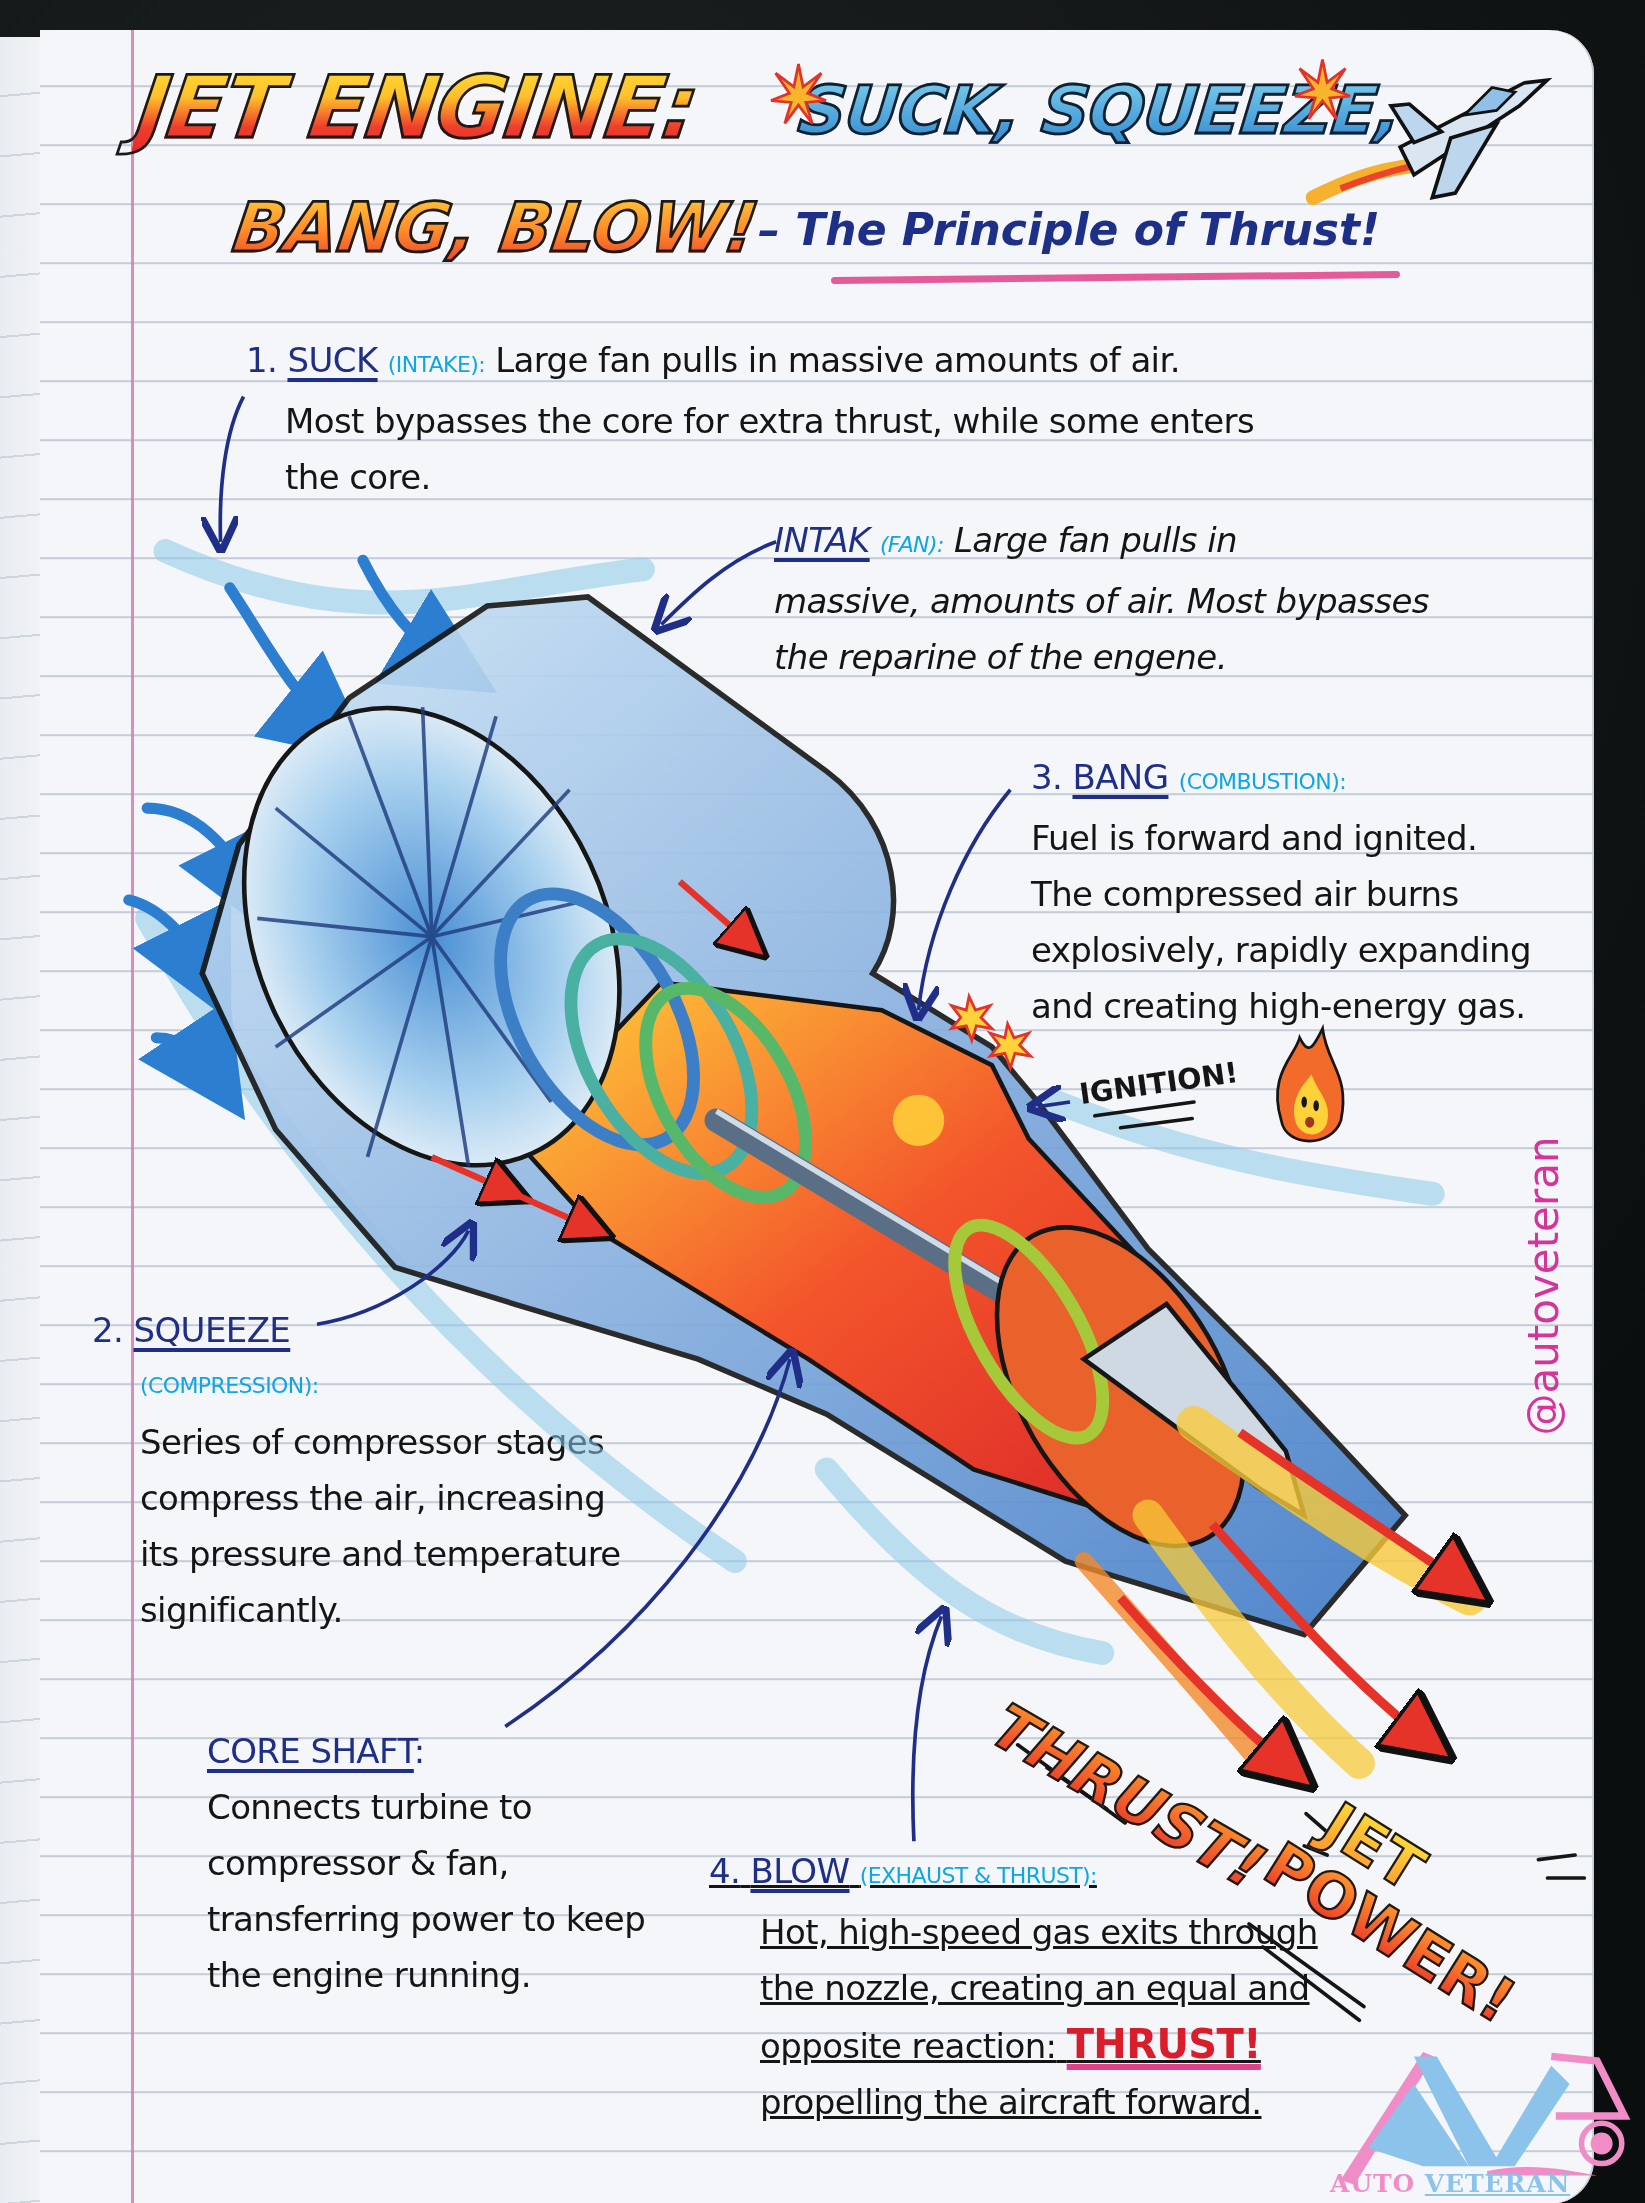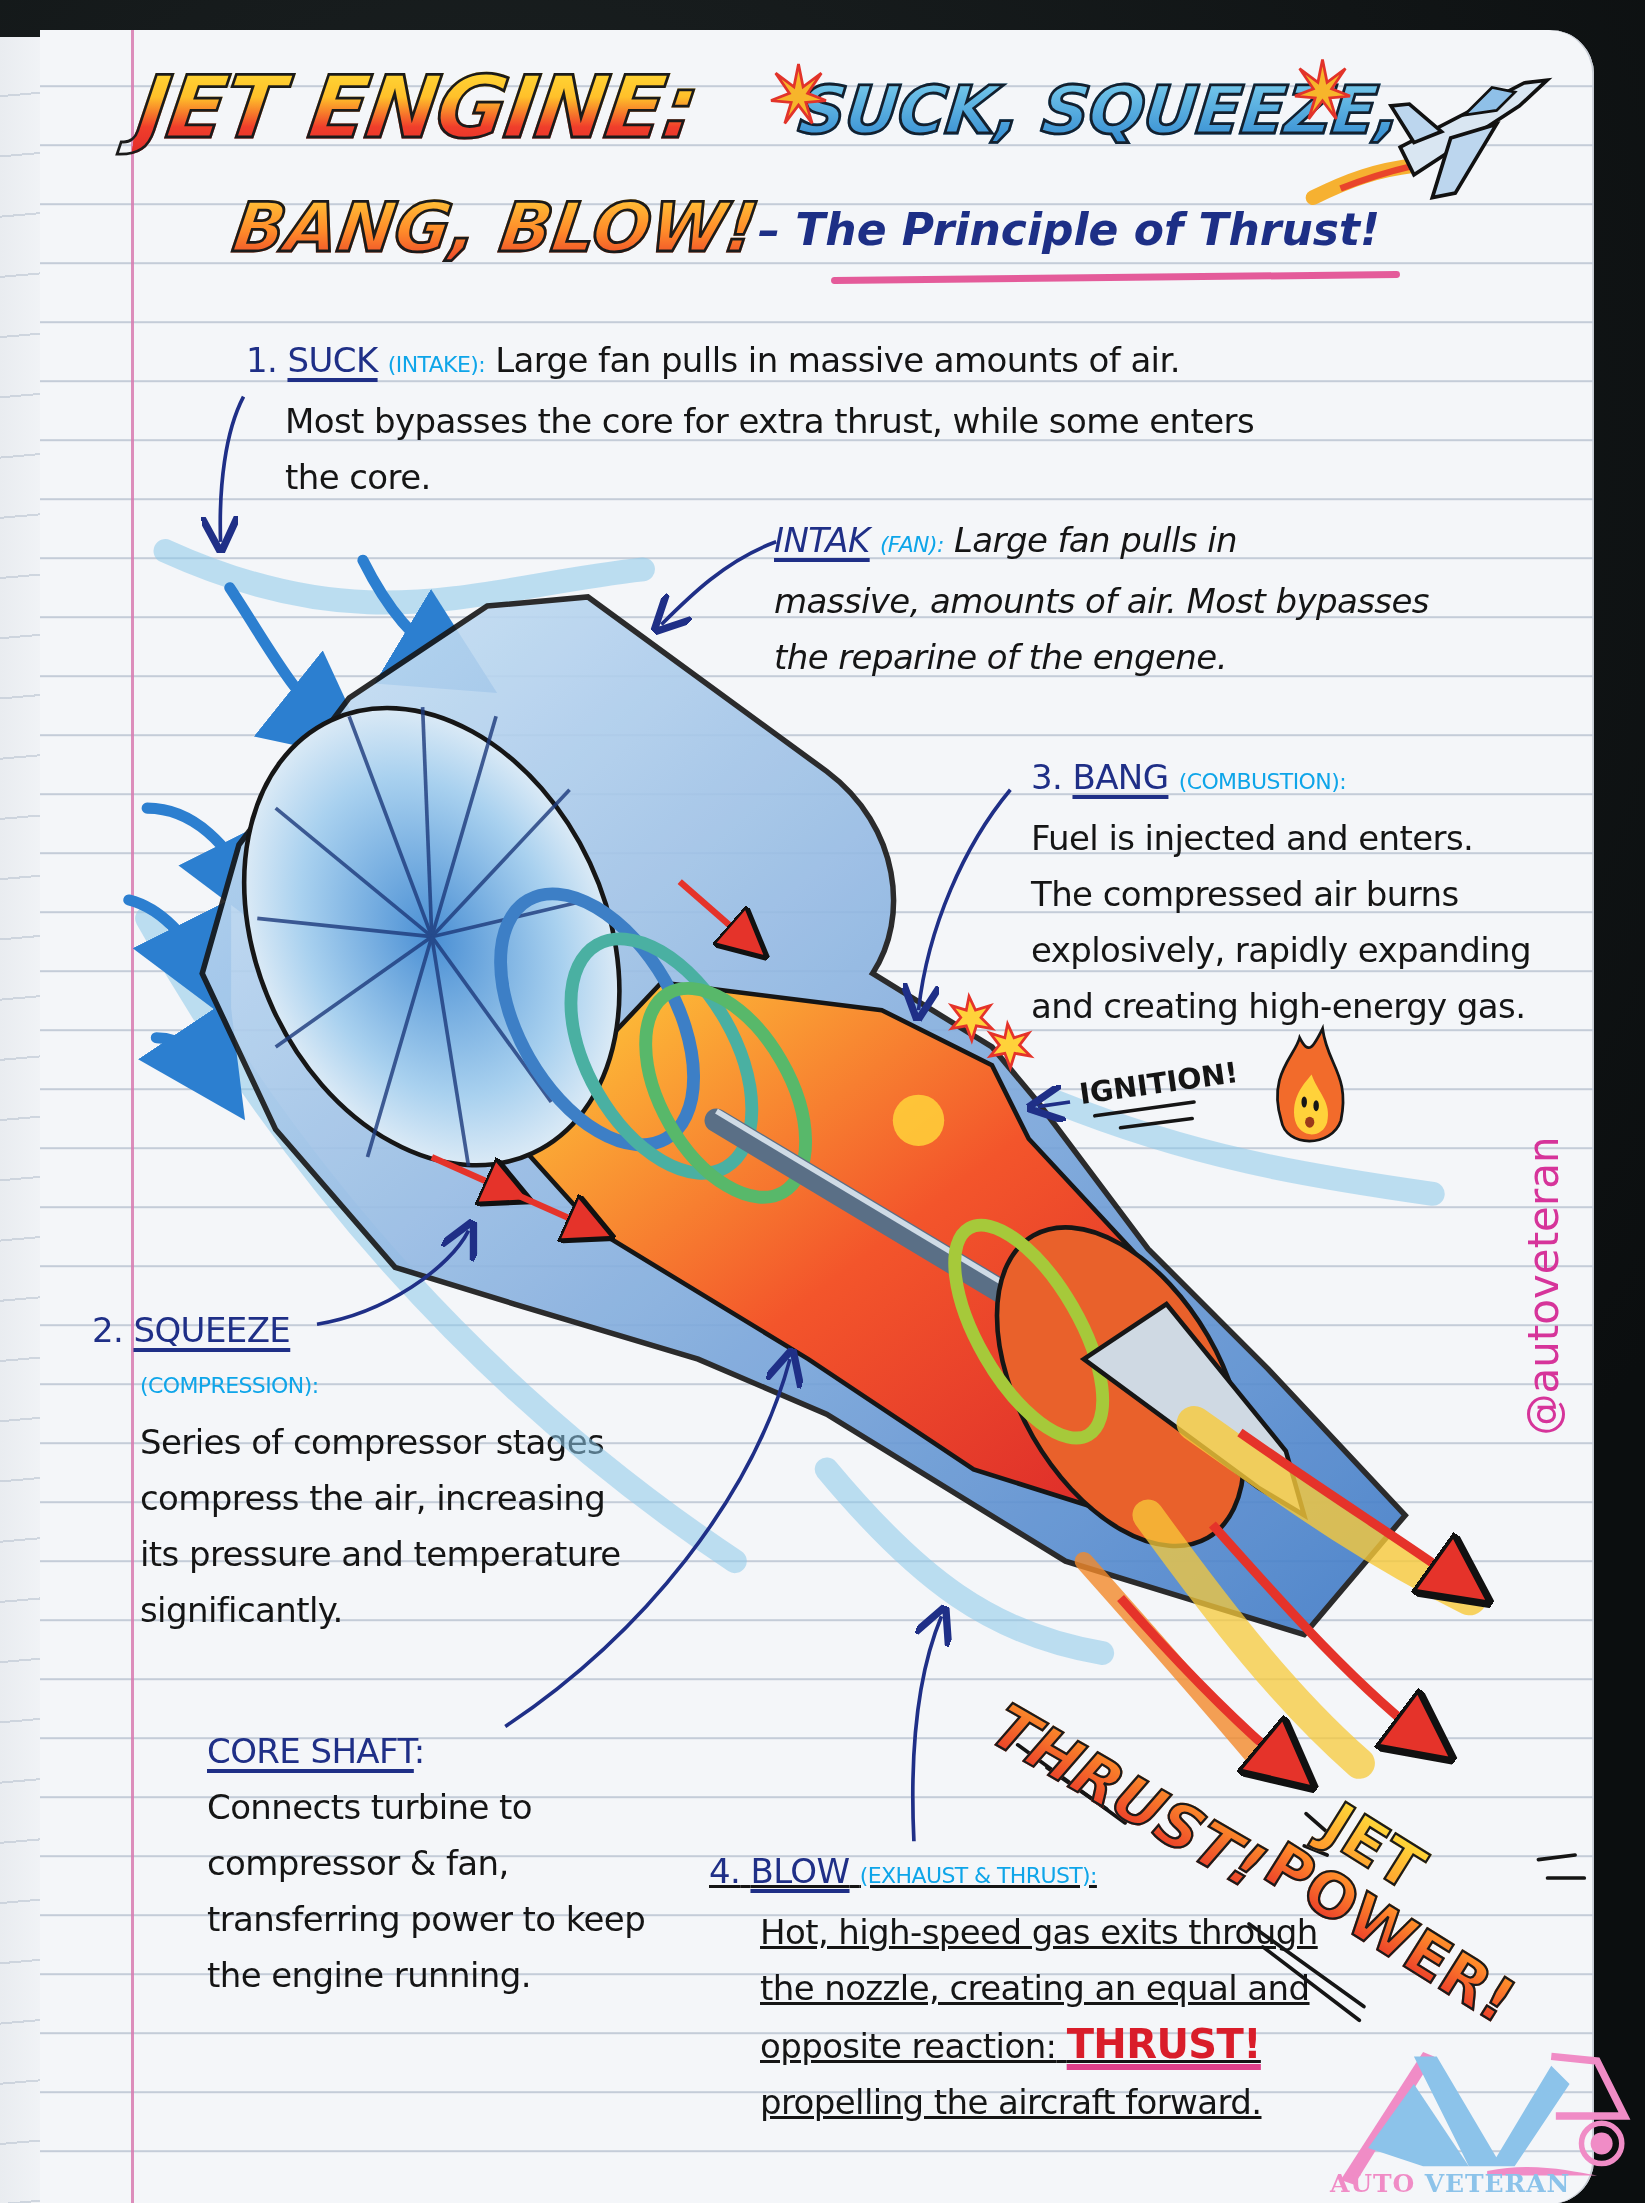--- a/index.html
+++ b/index.html
@@ -34,21 +34,21 @@
   
   .ignition{position:absolute;left:1079px;top:1067px;font-size:28.5px;font-weight:bold;color:#151515;transform:rotate(-8deg);font-family:"DejaVu Sans",sans-serif;}
   .handle{position:absolute;left:1543px;top:1286px;font-size:42px;color:#d6349a;transform:translate(-50%,-50%) rotate(-90deg);white-space:nowrap;font-family:"DejaVu Sans",sans-serif;}
   .thrust-big{position:absolute;left:1015px;top:1690px;font-size:61px;font-weight:bold;font-style:italic;transform:rotate(30deg);transform-origin:left top;
     background:linear-gradient(180deg,#ff9a2a,#e8302a);-webkit-background-clip:text;background-clip:text;-webkit-text-fill-color:transparent;-webkit-text-stroke:2.3px #1b1b1b;white-space:nowrap;}
   .jetpower{position:absolute;left:1322px;top:1777px;font-size:61px;font-weight:bold;transform:rotate(32deg);transform-origin:left top;line-height:64px;
     background:linear-gradient(180deg,#ffe03a,#ff8a2a 60%,#e8302a);-webkit-background-clip:text;background-clip:text;-webkit-text-fill-color:transparent;-webkit-text-stroke:2.3px #1b1b1b;}
   .logo{position:absolute;left:1322px;top:2029px;width:312px;height:174px;}
   .logo-text{position:absolute;left:1330px;top:2169px;font-family:"DejaVu Serif",serif;font-weight:bold;font-size:25px;letter-spacing:0.9px;white-space:nowrap;}
   .logo-text .a{color:#f08cc6;}
-  .logo-text .b{color:#8cc3ea;}
+  .logo-text .b{color:#8cc3ea;text-decoration:underline;}
   svg{position:absolute;overflow:visible;}
 </style>
 </head>
 <body>
 
 <div class="leather"></div>
 <div class="left-page">
     <div class="left-page-ruling"></div>
   </div>
 
@@ -100,21 +100,21 @@
   <span class="line">massive, amounts of air. Most bypasses</span>
   <span class="line">the reparine of the engene.</span>
 </div>
 
 <div class="ann" style="left:1031px;top:749px;">
   <span class="line">
     <span class="head">3.</span>
     <span class="key">BANG</span>
     <span class="sub">(COMBUSTION):</span>
   </span>
-  <span class="line">Fuel is injected and enters.</span>
+  <span class="line">Fuel is forward and ignited.</span>
   <span class="line">The compressed air burns</span>
   <span class="line">explosively, rapidly expanding</span>
   <span class="line">and creating high-energy gas.</span>
 </div>
 
 <div class="ann" style="left:92px;top:1302px;">
   <span class="line">
     <span class="head">2.</span>
     <span class="key">SQUEEZE</span>
   </span>

